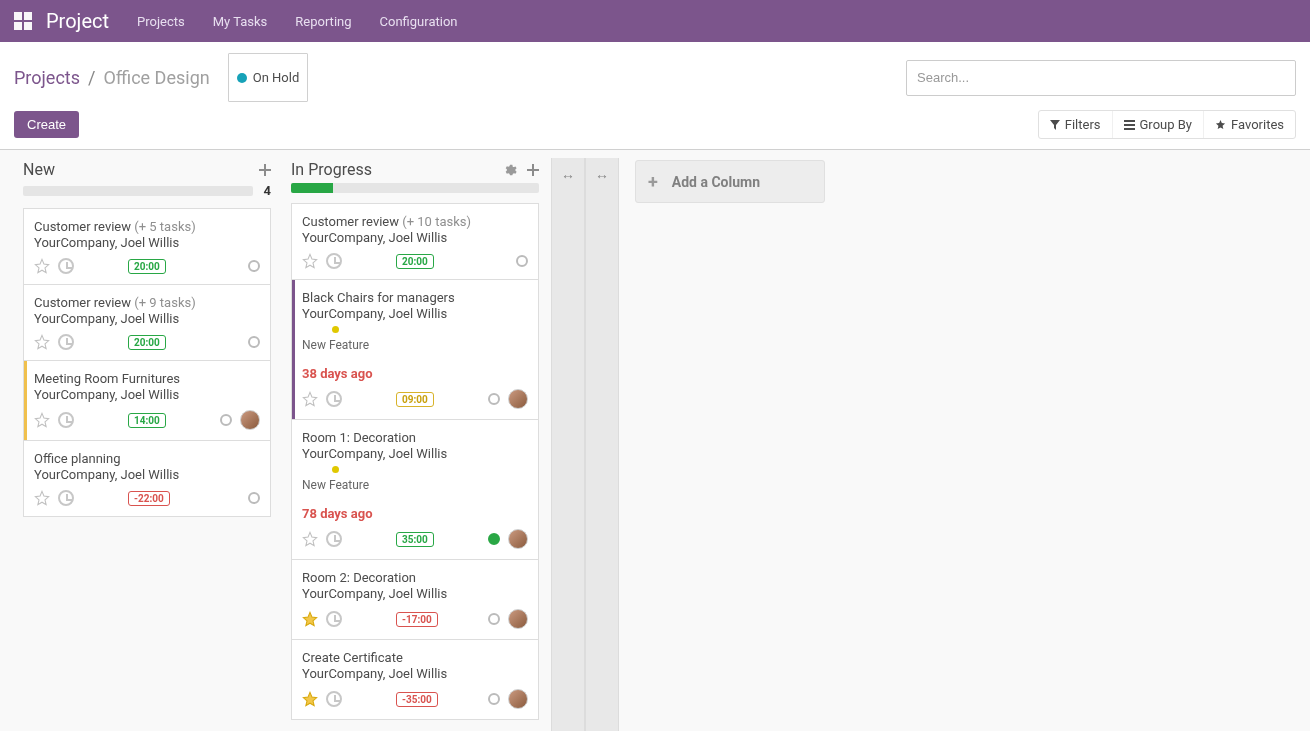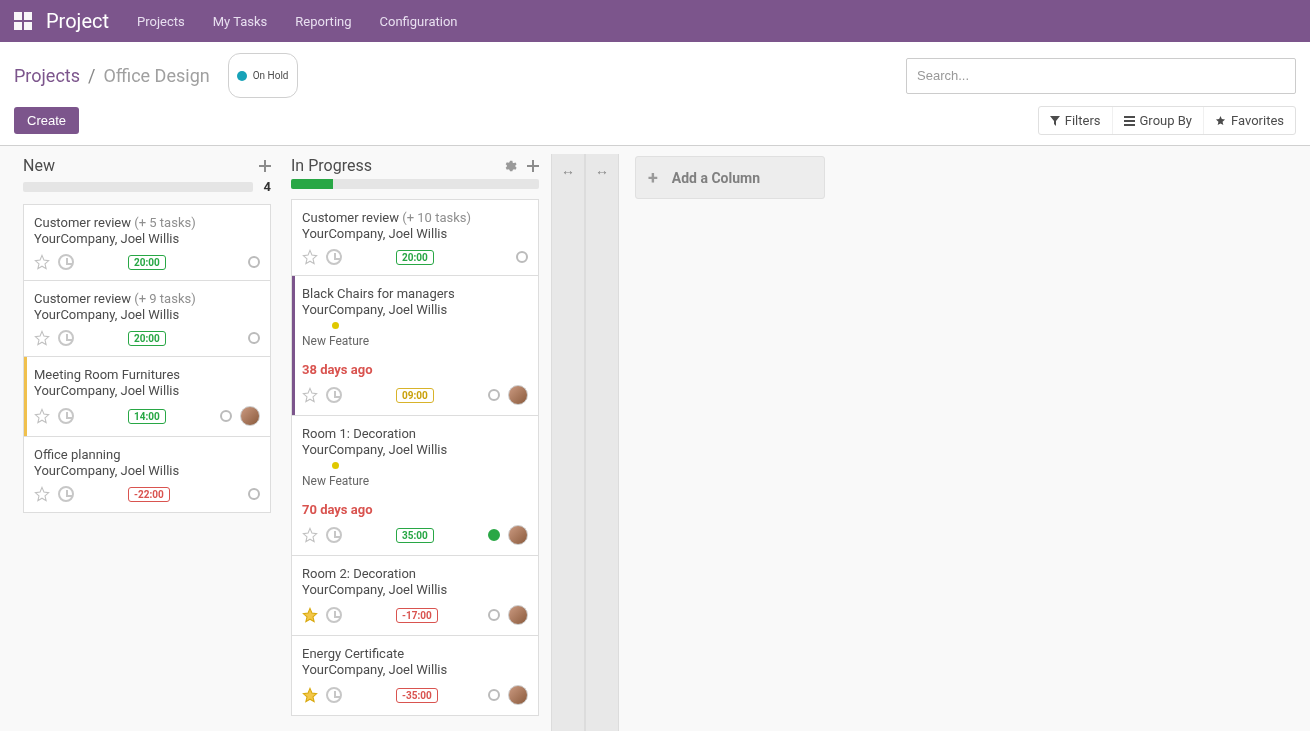--- a/index.html
+++ b/index.html
@@ -12,21 +12,21 @@
   .navbar .brand { font-size: 20px; font-weight: 400; margin-right: 28px; }
   .nav-link { margin-right: 28px; font-size: 13px; color: #e8dff0; cursor: pointer; }
 
   
   .control-panel { background: #fff; border-bottom: 1px solid #d0d0d0; padding: 11px 14px 10px; }
   .cp-row1 { display: flex; align-items: center; }
   .breadcrumb { flex: 1; display: flex; align-items: center; gap: 8px; }
   .breadcrumb a { color: #7c558c; font-size: 18px; font-weight: 400; text-decoration: none; }
   .breadcrumb .sep { color: #888; font-size: 18px; }
   .breadcrumb .current { color: #a0a0a0; font-size: 18px; }
-  .status-pill { margin-left: 10px; border: 1px solid #d0d0d0; border-radius: 12px; padding: 16px 8px; display: flex; align-items: center; gap: 6px; font-size: 10px; }
+  .status-pill { margin-left: 10px; border: 1px solid #d0d0d0; border-radius: 1px; padding: 16px 8px; display: flex; align-items: center; gap: 6px; font-size: 13px; }
   .status-dot { width: 10px; height: 10px; border-radius: 50%; background: #17a2b8; }
   .searchbox { width: 390px; height: 33px; border: 1px solid #ccc; border-radius: 2px; padding: 17px 10px; font-size: 13px; color: #575757; }
   .searchbox::placeholder { color: #999; }
   .cp-row2 { display: flex; align-items: center; margin-top: 8px; }
   .btn-create { background: #7c558c; color: #fff; border: none; border-radius: 3px; padding: 6px 13px; font-size: 13px; cursor: pointer; }
   .cp-spacer { flex: 1; }
   .search-options { display: flex; gap: 0; border: 1px solid #e0e0e0; border-radius: 3px; overflow: hidden; }
   .search-options .opt { padding: 6px 11px; font-size: 13px; color: #4c4c4c; display: flex; align-items: center; gap: 5px; cursor: pointer; }
   .search-options .opt + .opt { border-left: 1px solid #f0f0f0; }
   .ico { display: inline-block; }
@@ -316,21 +316,21 @@
       </div>
     </div>
 
     <div class="card">
       <div class="card-title"><span>Room 1: Decoration</span></div>
       <div class="subline">YourCompany, Joel Willis</div>
       <div class="tag">
           <span class="dot"></span>
           <span>New Feature</span>
         </div>
-      <div class="deadline">70 days ago</div>
+      <div class="deadline">78 days ago</div>
       <div class="card-footer">
         <div class="card-left">
           <span class="star">
               <svg viewBox="0 0 24 24">
                 <path d="M12 2l2.9 6.9L22 10l-5.5 4.8L18.2 22 12 18.3 5.8 22l1.7-7.2L2 10l7.1-1.1z"></path>
               </svg>
             </span>
           <span class="clock"></span>
           <span class="pill green">35:00</span>
         </div>
@@ -355,21 +355,21 @@
           <span class="pill red">-17:00</span>
         </div>
         <div class="card-right">
           <span class="state-circle"></span>
           <span class="avatar"></span>
         </div>
       </div>
     </div>
 
     <div class="card">
-      <div class="card-title"><span>Energy Certificate</span></div>
+      <div class="card-title"><span>Create Certificate</span></div>
       <div class="subline">YourCompany, Joel Willis</div>
       <div class="card-footer">
         <div class="card-left">
           <span class="star on">
               <svg viewBox="0 0 24 24">
                 <path d="M12 2l2.9 6.9L22 10l-5.5 4.8L18.2 22 12 18.3 5.8 22l1.7-7.2L2 10l7.1-1.1z"></path>
               </svg>
             </span>
           <span class="clock"></span>
           <span class="pill red">-35:00</span>

